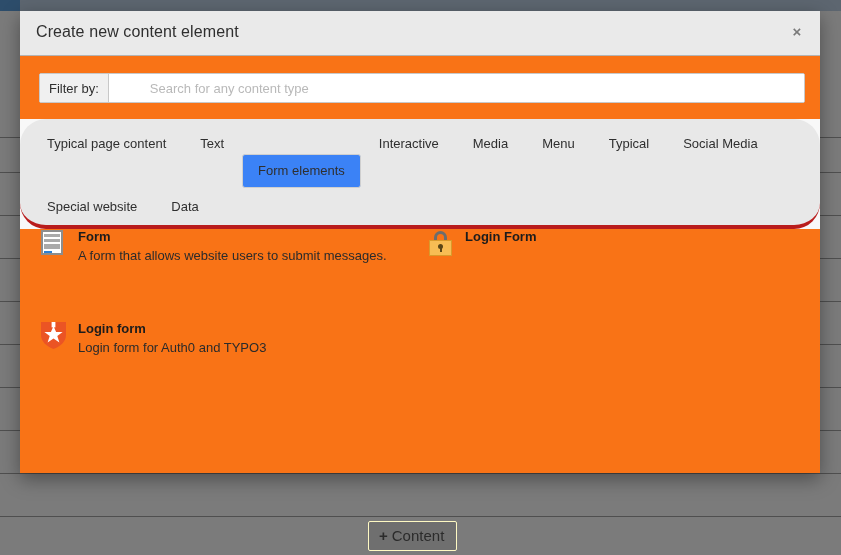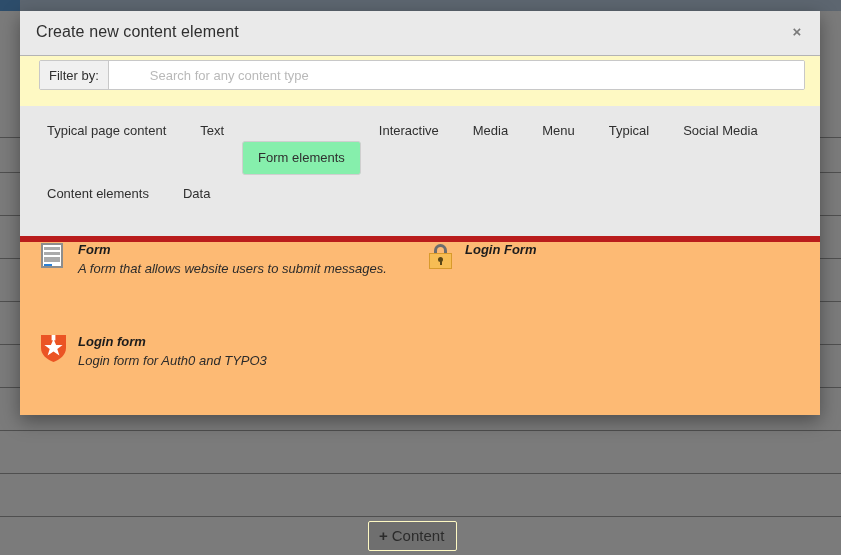--- a/index.html
+++ b/index.html
@@ -60,21 +60,21 @@
     font-weight: bold;
     margin-right: 4px;
   }
 
   
   #modal {
     position: absolute;
     left: 20px;
     top: 11px;
     width: 800px;
-    height: 404px;
+    height: 462px;
     background: #f8f8f8;
     box-shadow: 0 6px 18px rgba(0,0,0,0.38);
     display: flex;
     flex-direction: column;
   }
 
   #modal-header {
     position: relative;
     height: 44px;
     background: #eaeaea;
@@ -103,22 +103,22 @@
     cursor: pointer;
     background: transparent;
     border: none;
     padding: 0;
     font-family: "Liberation Sans", sans-serif;
   }
 
   
   #filter-bar {
     flex: 0 0 auto;
-    padding: 4px 16px 16px 19px;
-    background: #fef9c3;
+    padding: 17px 16px 16px 19px;
+    background: #f97316;
   }
   #filter-group {
     display: flex;
     align-items: stretch;
     width: 766px;
     height: 30px;
     border: 1px solid #c8c8c8;
     background: #ffffff;
     border-radius: 2px;
     overflow: hidden;
@@ -146,52 +146,52 @@
     margin-left: 32px;
   }
   #filter-input::placeholder {
     color: #b9b9b9;
   }
 
   
   #tab-bar {
     flex: 0 0 auto;
     background: #e8e8e8;
-    border-bottom: 6px solid #b91c1c;
-    padding: 7px 10px 24px 10px;
+    border-bottom: 4px solid #b91c1c;
+    padding: 7px 10px 0 10px;
+    border-radius: 26px;
   }
   .tab-row {
     display: flex;
     flex-wrap: wrap;
     align-items: flex-start;
   }
   .tab {
     font-size: 13px;
     color: #2f2f2f;
     padding: 8px 15px;
     margin: 1px 1px;
     border: 1px solid transparent;
     border-radius: 3px;
     cursor: pointer;
     white-space: nowrap;
     line-height: 16px;
   }
   .tab.active {
-    background: #86efac;
+    background: #3b82f6;
     border: 1px solid #cfcfcf;
     margin-top: 28px;
   }
 
   
   #items-area {
     flex: 1 1 auto;
-    background: #fdba74;
+    background: #f97316;
     padding: 14px 0 0 0;
     position: relative;
-    font-style: italic;
   }
   .item {
     position: absolute;
     display: flex;
     align-items: flex-start;
     cursor: pointer;
   }
   .item-icon {
     flex: 0 0 auto;
     width: 28px;
@@ -308,21 +308,21 @@
       <div class="tab">Typical page content</div>
       <div class="tab">Text</div>
       <div class="tab active">Form elements</div>
       <div class="tab">Interactive</div>
       <div class="tab">Media</div>
       <div class="tab">Menu</div>
       <div class="tab">Typical</div>
       <div class="tab">Social Media</div>
     </div>
     <div class="tab-row">
-      <div class="tab">Content elements</div>
+      <div class="tab">Special website</div>
       <div class="tab">Data</div>
     </div>
   </div>
 
   <div id="items-area">
 
     <div class="item" style="left:19px; top:0px; width:375px;">
       <div class="item-icon">
         <div class="form-icon-box"></div>
         <div class="form-icon-line" style="left:5px; top:5px; width:16px; height:3px;"></div>

